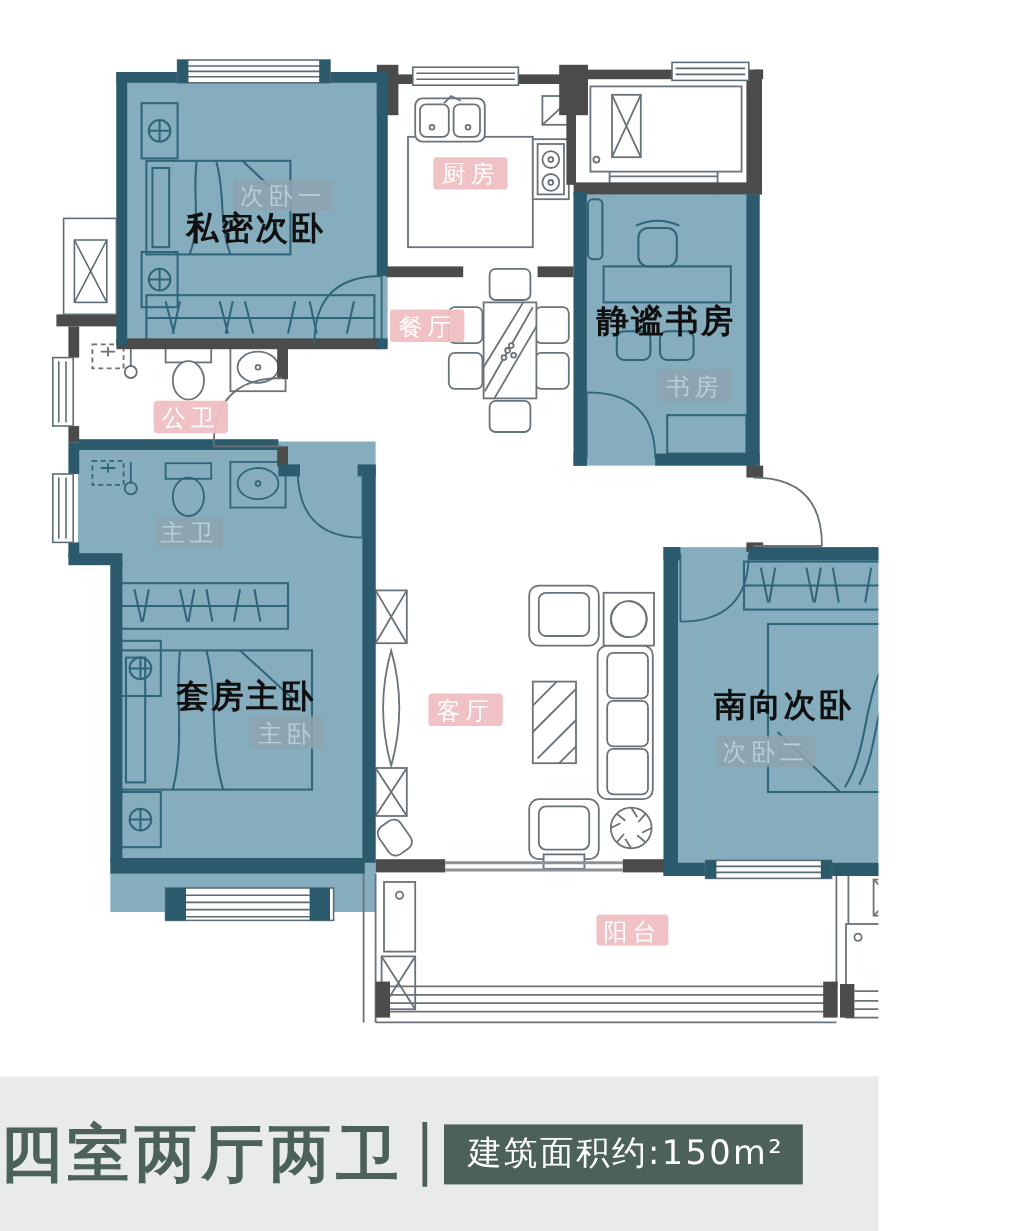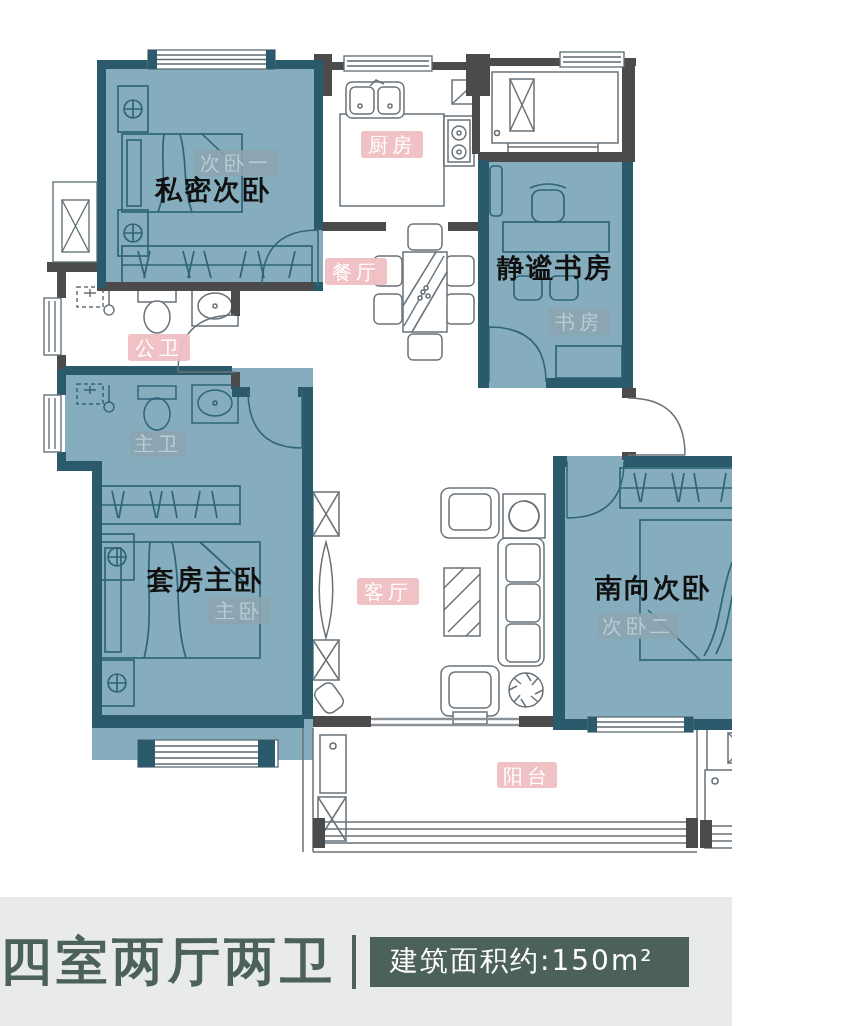--- a/index.html
+++ b/index.html
@@ -8,21 +8,21 @@
   svg text{font-family:"DejaVu Sans","Liberation Sans",sans-serif;}
   .room-name{font-size:27px;font-weight:700;fill:#101010;letter-spacing:2px;}
   .badge-pink-t{font-size:20px;fill:#ffffff;letter-spacing:4px;}
   .badge-faded-t{font-size:20px;fill:#b9cfd6;letter-spacing:4px;}
   .footer{position:absolute;left:0;top:897px;width:850px;height:129px;background:#e8ebe9;
           display:flex;align-items:center;justify-content:flex-start;}
   .footer-title{font-family:"Liberation Serif","DejaVu Serif",serif;font-weight:700;
                 font-size:52px;color:#4c605c;letter-spacing:4px;white-space:nowrap;}
   .footer-divider{width:4px;height:54px;background:#4c605c;margin:0 14px 0 16px;}
   .footer-area{background:#4c605c;color:#ffffff;font-size:28px;letter-spacing:2px;
-               padding:5px 36px 7px 20px;white-space:nowrap;}
+               padding:5px 16px 7px 20px;white-space:nowrap;}
 </style>
 </head>
 <body>
 
 <div class="stage">
 
 <svg width="850" height="897" viewBox="0 0 850 897">
 
   <g fill="#7ca7b8" fill-opacity="0.93">
     <rect x="97" y="60" width="226" height="228"></rect>

